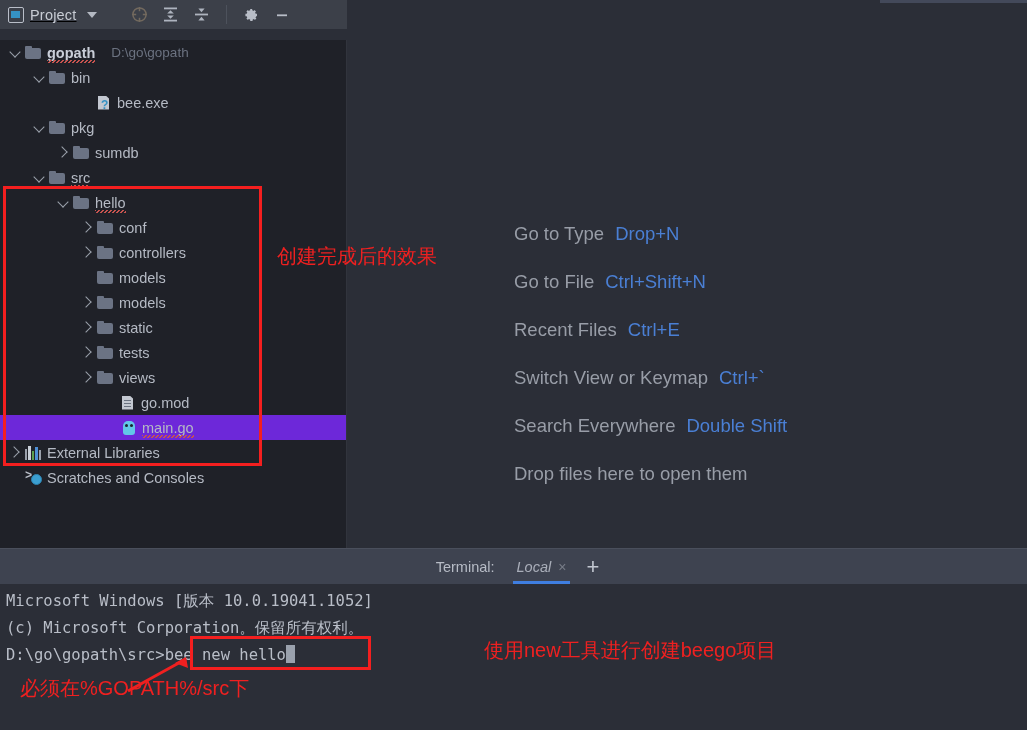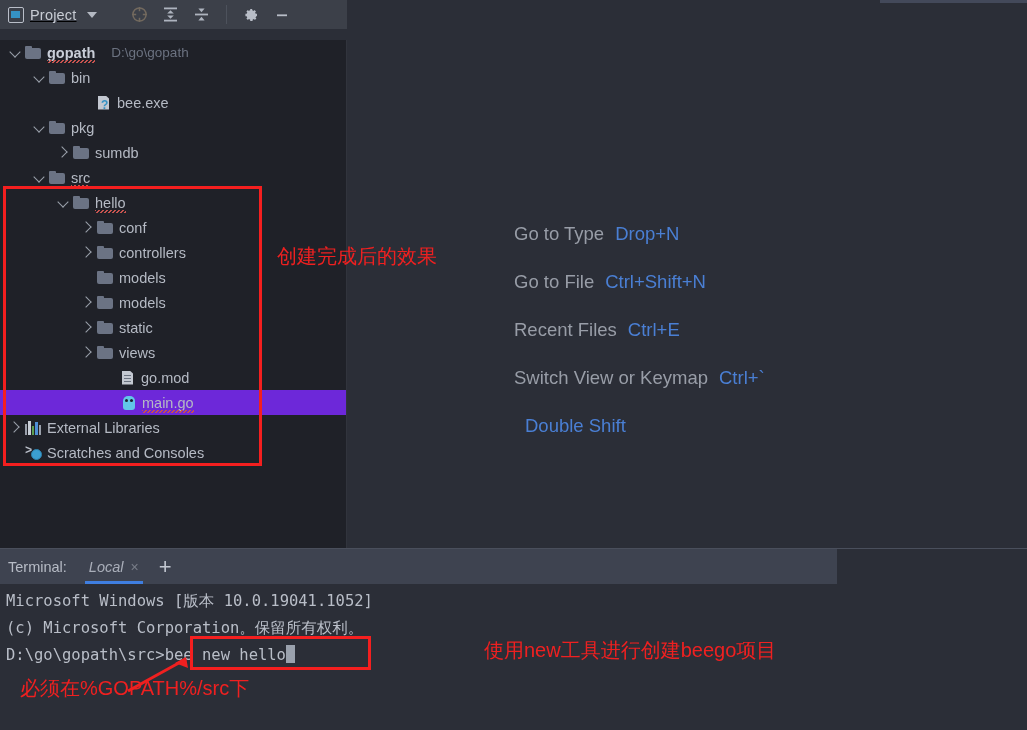--- a/index.html
+++ b/index.html
@@ -178,23 +178,23 @@
     font-family: "Liberation Sans", sans-serif;
   }
   .hint-key { color: #4a7fd4; margin-left: 11px; }
 
   
   .splitter {
     position: absolute; left: 0; top: 548px; width: 1027px; height: 1px;
     background: #4a4f5c;
   }
   .term-header {
-    position: absolute; left: 0; top: 549px; width: 837px; height: 35px;
+    position: absolute; left: 0; top: 549px; width: 1027px; height: 35px;
     background: #3e4350;
-    display: flex; align-items: center;
+    display: flex; align-items: center; justify-content: center;
   }
   .term-label {
     color: #b7bcc6; font-size: 14.5px; margin-left: 8px;
   }
   .term-tab {
     position: relative; margin-left: 18px; height: 35px;
     display: flex; align-items: center; gap: 7px; padding: 0 4px;
   }
   .term-tab-name { color: #a9aeb9; font-size: 14.5px; font-style: italic; }
   .term-tab-close {
@@ -361,20 +361,26 @@
         <div class="tree-row">
           <span style="display:inline-block;width:81px;flex:0 0 81px"></span>
           <span class="tw-toggle closed"></span>
           <span class="folder-ico"></span>
           <span class="node-label">static</span>
         </div>
         <div class="tree-row">
           <span style="display:inline-block;width:81px;flex:0 0 81px"></span>
           <span class="tw-toggle closed"></span>
           <span class="folder-ico"></span>
+          <span class="node-label">tests</span>
+        </div>
+        <div class="tree-row">
+          <span style="display:inline-block;width:81px;flex:0 0 81px"></span>
+          <span class="tw-toggle closed"></span>
+          <span class="folder-ico"></span>
           <span class="node-label">views</span>
         </div>
         <div class="tree-row">
           <span style="display:inline-block;width:105px;flex:0 0 105px"></span>
           <span class="tw-toggle"></span>
           <span class="file-ico doc"></span>
           <span class="node-label">go.mod</span>
         </div>
         <div class="tree-row selected">
           <span style="display:inline-block;width:105px;flex:0 0 105px"></span>
@@ -415,21 +421,25 @@
         </div>
         <div class="hint-row">
           <span>Recent Files</span>
           <span class="hint-key">Ctrl+E</span>
         </div>
         <div class="hint-row">
           <span>Switch View or Keymap</span>
           <span class="hint-key">Ctrl+`</span>
         </div>
         <div class="hint-row">
+          <span>Search Everywhere</span>
           <span class="hint-key">Double Shift</span>
+        </div>
+        <div class="hint-row">
+          <span>Drop files here to open them</span>
         </div>
       </div>
   </div>
 
   <div class="splitter"></div>
 
   <div class="term-header">
     <span class="term-label">Terminal:</span>
     <span class="term-tab">
       <span class="term-tab-name">Local</span>

